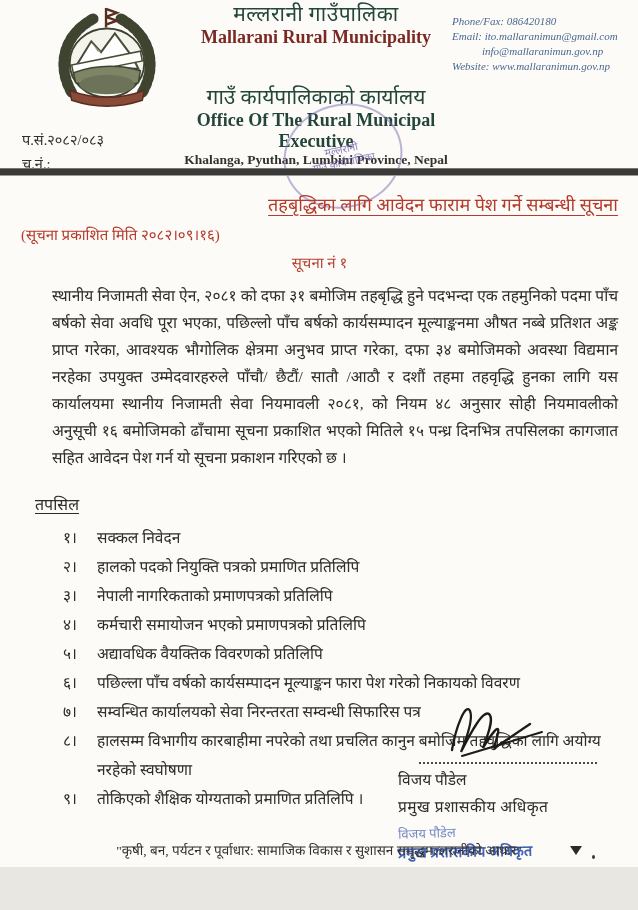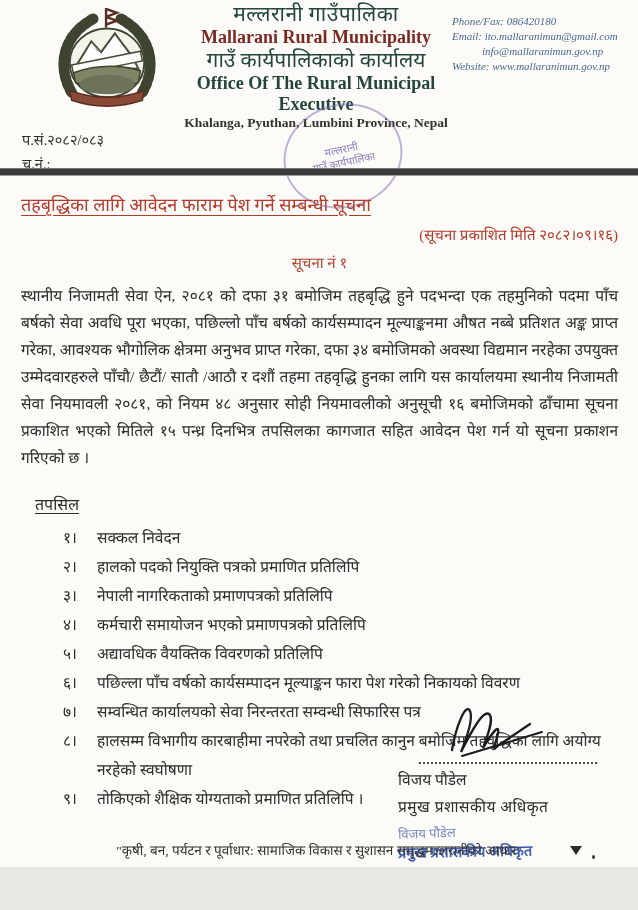--- a/index.html
+++ b/index.html
@@ -7,44 +7,44 @@
     position:relative;width:638px;height:867px;margin:0 auto;
     background:#fcfbf8;overflow:hidden;
     font-family:"Liberation Serif","DejaVu Serif",serif;
     color:#2e2c29;
   }
   
   .logo{position:absolute;left:48px;top:6px;width:118px;height:108px;}
   .head-center{position:absolute;left:166px;top:2px;width:300px;text-align:center;line-height:1.18;}
   .org-np{font-size:21px;color:#23453a;letter-spacing:.5px;}
   .org-en{font-size:18px;font-weight:bold;color:#7c2822;}
-  .office-np{font-size:21px;color:#23453a;}
+  .office-np{font-size:21px;color:#23453a;margin-top:37px;}
   .office-en{font-size:18px;font-weight:bold;color:#23453a;}
   .addr-np{font-size:14px;color:#33312c;}
   .addr-en{font-size:13.5px;font-weight:bold;color:#33312c;}
   .head-right{position:absolute;left:452px;top:14px;width:184px;font-size:11px;line-height:15px;color:#49688f;font-family:"Liberation Serif",serif;font-style:italic;}
   .head-right .indent{padding-left:30px;}
   .refs{position:absolute;left:22px;top:128px;font-size:14.5px;line-height:24px;color:#33312c;font-family:Liberation Serif, serif;}
   .divider{position:absolute;left:0;top:168px;width:638px;height:6px;background:#3a3a38;border-top:1px solid #777;box-shadow:0 1px 0 #9a9a96;}
   
   .round-stamp{
     position:absolute;left:283px;top:104px;width:116px;height:100px;
     border:2px solid rgba(126,108,180,.5);border-radius:50%;
     transform:rotate(-16deg);
     display:flex;flex-direction:column;align-items:center;justify-content:center;
     color:rgba(110,92,170,.78);font-size:10.5px;line-height:13px;text-align:center;
     pointer-events:none;
   }
   .round-stamp .inner{transform:rotate(4deg);}
   
   .content{position:absolute;left:21px;top:182px;width:597px;}
-  .title{ text-align:left;font-size:18px;color:#b43a2b;text-decoration:underline;text-underline-offset:4px;margin-top:10px;}
-  .pubdate{text-align:right;font-size:15px;color:#b43a2b;margin-top:8px;}
+  .title{ text-align:right;font-size:18px;color:#b43a2b;text-decoration:underline;text-underline-offset:4px;margin-top:10px;}
+  .pubdate{text-align:left;font-size:15px;color:#b43a2b;margin-top:8px;}
   .notice-no{text-align:center;font-size:15px;color:#b4402f;margin-top:8px;}
-  .body-par{margin-top:10px;font-size:15.5px;line-height:27px;text-align:justify;color:#2e2c29;}
+  .body-par{margin-top:10px;font-size:15.5px;line-height:27px;text-align:justify;color:#2e2c29;margin-left:31px;}
   .tapasil{margin-top:22px;margin-left:14px;font-size:16px;text-decoration:underline;text-underline-offset:3px;}
   .list{margin-top:8px;}
   .list-item{display:flex;margin-left:42px;font-size:15.5px;line-height:29px;}
   .list-item .num{width:26px;flex:none;}
   .list-item .txt{padding-left:8px;max-width:520px;}
   
   .sig-block{position:absolute;left:398px;top:694px;width:220px;text-align:left;}
   .sig-svg{display:block;margin:0 auto;margin-left:40px;}
   .dotline{border-top:2px dotted #4a4845;width:178px;margin:2px auto 0 auto;}
   .sig-name{font-size:15.5px;margin-top:4px;color:#2e2c29;}

